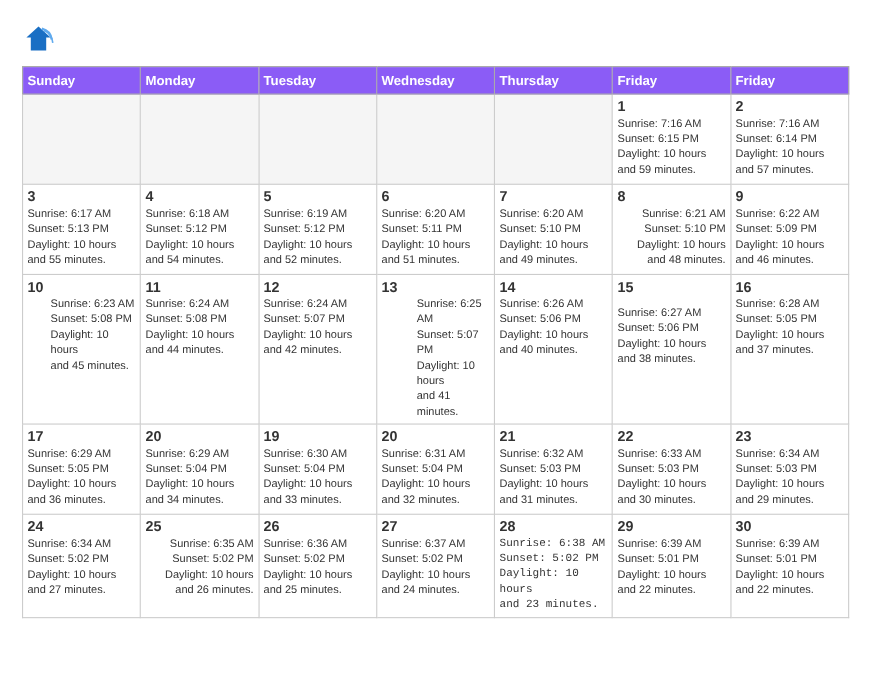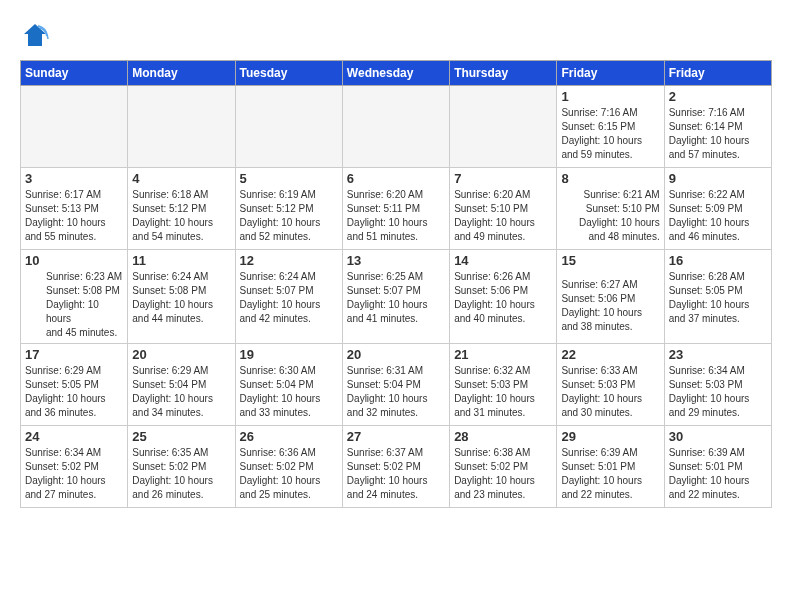--- a/index.html
+++ b/index.html
@@ -48,21 +48,21 @@
     .location {
       font-size: 14px;
       color: #555;
     }
     .calendar {
       width: 100%;
       border-collapse: collapse;
       table-layout: fixed;
     }
     .calendar th {
-      background-color: #1d4ed8;
+      background-color: #8b5cf6;
       color: #fff;
       font-size: 12px;
       font-weight: bold;
       padding: 5px 4px;
       text-align: left;
       border: 1px solid #aaa;
     }
     .calendar td {
       border: 1px solid #ccc;
       vertical-align: top;
@@ -212,21 +212,21 @@
           </td>
           <td>
             <div class="day-number">12</div>
             <div class="day-info" style="white-space: pre-line;">Sunrise: 6:24 AM
 Sunset: 5:07 PM
 Daylight: 10 hours
 and 42 minutes.</div>
           </td>
           <td>
             <div class="day-number">13</div>
-            <div class="day-info" style="white-space: pre-line;">Sunrise: 6:25 AM
+            <div class="day-info" style="white-space: pre-line; margin-left: 32px;">Sunrise: 6:25 AM
 Sunset: 5:07 PM
 Daylight: 10 hours
 and 41 minutes.</div>
           </td>
           <td>
             <div class="day-number">14</div>
             <div class="day-info" style="white-space: pre-line;">Sunrise: 6:26 AM
 Sunset: 5:06 PM
 Daylight: 10 hours
 and 40 minutes.</div>
@@ -300,42 +300,42 @@
         <tr>
           <td>
             <div class="day-number">24</div>
             <div class="day-info" style="white-space: pre-line;">Sunrise: 6:34 AM
 Sunset: 5:02 PM
 Daylight: 10 hours
 and 27 minutes.</div>
           </td>
           <td>
             <div class="day-number">25</div>
-            <div class="day-info" style="white-space: pre-line;">Sunrise: 6:35 AM
+            <div class="day-info" style="white-space: pre-line; text-align: right;">Sunrise: 6:35 AM
 Sunset: 5:02 PM
 Daylight: 10 hours
 and 26 minutes.</div>
           </td>
           <td>
             <div class="day-number">26</div>
             <div class="day-info" style="white-space: pre-line;">Sunrise: 6:36 AM
 Sunset: 5:02 PM
 Daylight: 10 hours
 and 25 minutes.</div>
           </td>
           <td>
             <div class="day-number">27</div>
             <div class="day-info" style="white-space: pre-line;">Sunrise: 6:37 AM
 Sunset: 5:02 PM
 Daylight: 10 hours
 and 24 minutes.</div>
           </td>
           <td>
             <div class="day-number">28</div>
-            <div class="day-info" style="white-space: pre-line;">Sunrise: 6:38 AM
+            <div class="day-info" style="white-space: pre-line; font-family: Liberation Mono, monospace;">Sunrise: 6:38 AM
 Sunset: 5:02 PM
 Daylight: 10 hours
 and 23 minutes.</div>
           </td>
           <td>
             <div class="day-number">29</div>
             <div class="day-info" style="white-space: pre-line;">Sunrise: 6:39 AM
 Sunset: 5:01 PM
 Daylight: 10 hours
 and 22 minutes.</div>

